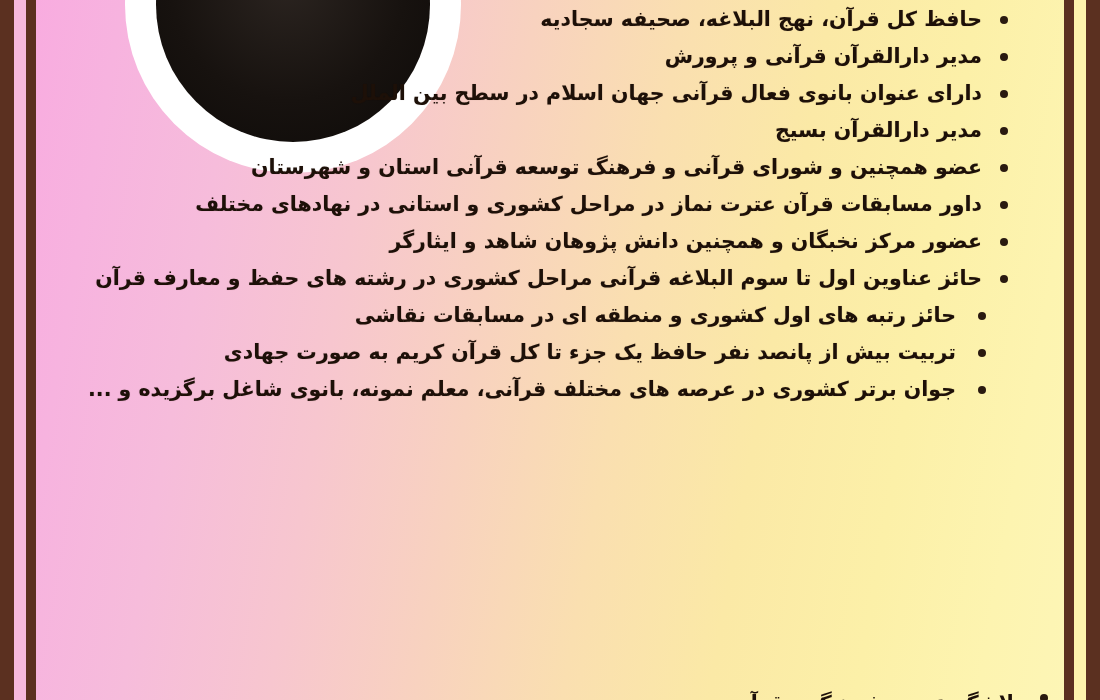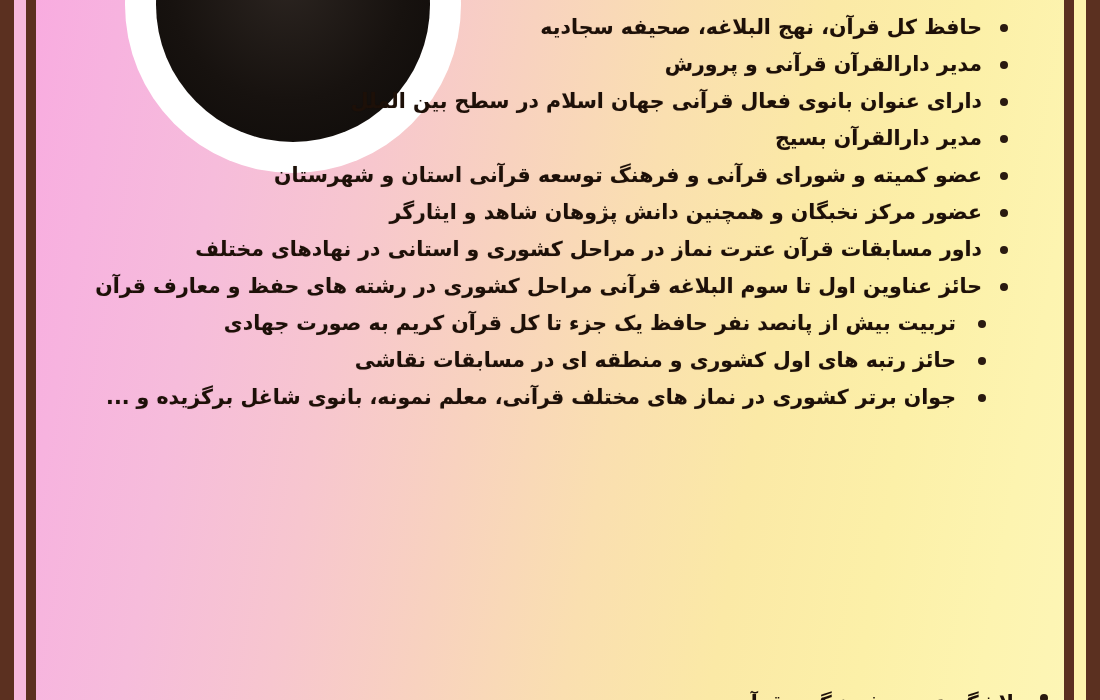--- a/index.html
+++ b/index.html
@@ -104,21 +104,21 @@
     border-radius: 50%;
     background: radial-gradient(circle at 48% 42%, #2b2420 0%, #17120f 55%, #0d0a08 100%);
   }
 
   
   .list {
     position: absolute;
     top: 0;
     right: 44px;
     width: 960px;
-    padding-top: 12px;
+    padding-top: 4px;
     list-style: none;
     margin: 0;
     direction: rtl;
   }
   .list li {
     position: relative;
     display: block;
     text-align: right;
     color: #1d1008;
     font-weight: bold;
@@ -187,24 +187,24 @@
 
   <div class="portrait">
     <div class="portrait-inner"></div>
   </div>
 
   <ul class="list">
     <li>حافظ کل قرآن، نهج البلاغه، صحیفه سجادیه</li>
     <li>مدیر دارالقرآن قرآنی و پرورش</li>
     <li>دارای عنوان بانوی فعال قرآنی جهان اسلام در سطح بین الملل</li>
     <li>مدیر دارالقرآن بسیج</li>
-    <li>عضو کمیته و شورای قرآنی و فرهنگ توسعه قرآنی استان و شهرستان</li>
+    <li>عضو همچنین و شورای قرآنی و فرهنگ توسعه قرآنی استان و شهرستان</li>
+    <li>داور مسابقات قرآن عترت نماز در مراحل کشوری و استانی در نهادهای مختلف</li>
     <li>عضور مرکز نخبگان و همچنین دانش پژوهان شاهد و ایثارگر</li>
-    <li>داور مسابقات قرآن عترت نماز در مراحل کشوری و استانی در نهادهای مختلف</li>
     <li>حائز عناوین اول تا سوم البلاغه قرآنی مراحل کشوری در رشته های حفظ و معارف قرآن</li>
+    <li class="indent">حائز رتبه های اول کشوری و منطقه ای در مسابقات نقاشی</li>
     <li class="indent">تربیت بیش از پانصد نفر حافظ یک جزء تا کل قرآن کریم به صورت جهادی</li>
-    <li class="indent">حائز رتبه های اول کشوری و منطقه ای در مسابقات نقاشی</li>
-    <li class="indent">جوان برتر کشوری در نماز های مختلف قرآنی، معلم نمونه، بانوی شاغل برگزیده و ...</li>
+    <li class="indent">جوان برتر کشوری در عرصه های مختلف قرآنی، معلم نمونه، بانوی شاغل برگزیده و ...</li>
   </ul>
 
   <div class="bottom-clip">تلاشگر عرصه فرهنگ و قرآن</div>
 
 </div>
 
 </body></html>

